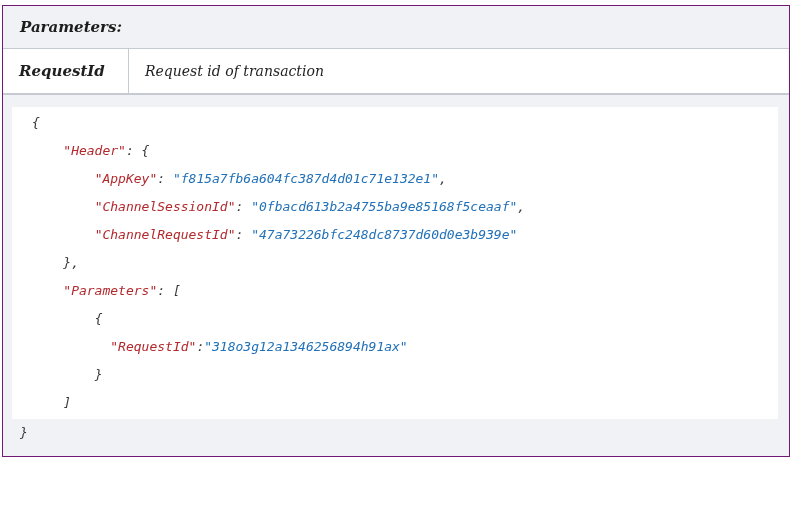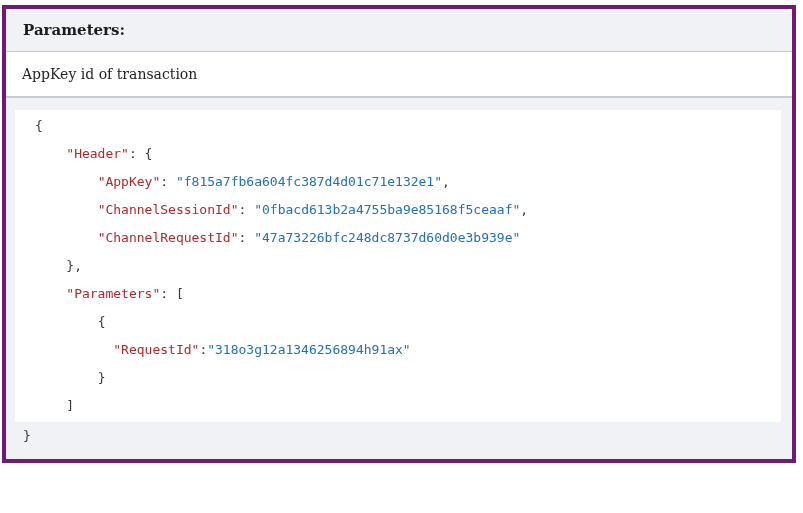--- a/index.html
+++ b/index.html
@@ -9,22 +9,23 @@
     font-family: "DejaVu Serif", "Liberation Serif", serif;
     color: #1f1f1f;
     overflow: hidden;
   }
   .page { position: relative; width: 803px; height: 513px; background: #ffffff; }
 
   .panel {
     position: absolute;
     left: 2px; top: 5px;
     width: 786px;
-    border: 4px solid #701a75;
+    border: 1px solid #701a75;
     background: #ffffff;
+    font-style: italic;
   }
 
   .row-section {
     height: 42px;
     background: #f0f2f5;
     display: flex;
     align-items: center;
     padding-left: 17px;
     font-weight: bold;
     font-size: 15px;
@@ -80,22 +81,25 @@
 <body>
 
 <div class="page">
   <div class="panel">
 
     <div class="row-section">
       <span>Parameters:</span>
     </div>
 
     <div class="row-param">
+      <div class="cell-key">
+        <span>RequestId</span>
+      </div>
       <div class="cell-desc">
-        <span>AppKey id of transaction</span>
+        <span>Request id of transaction</span>
       </div>
     </div>
 
 
     <div class="row-code">
       <div class="code-inner" id="code-lines">
           <div class="code-line"><span class="seg-punct">{</span></div>
           <div class="code-line">    <span class="seg-key">"Header"</span><span class="seg-punct">: {</span></div>
           <div class="code-line">        <span class="seg-key">"AppKey"</span><span class="seg-punct">: </span><span class="seg-string">"f815a7fb6a604fc387d4d01c71e132e1"</span><span class="seg-punct">,</span></div>
           <div class="code-line">        <span class="seg-key">"ChannelSessionId"</span><span class="seg-punct">: </span><span class="seg-string">"0fbacd613b2a4755ba9e85168f5ceaaf"</span><span class="seg-punct">,</span></div>

